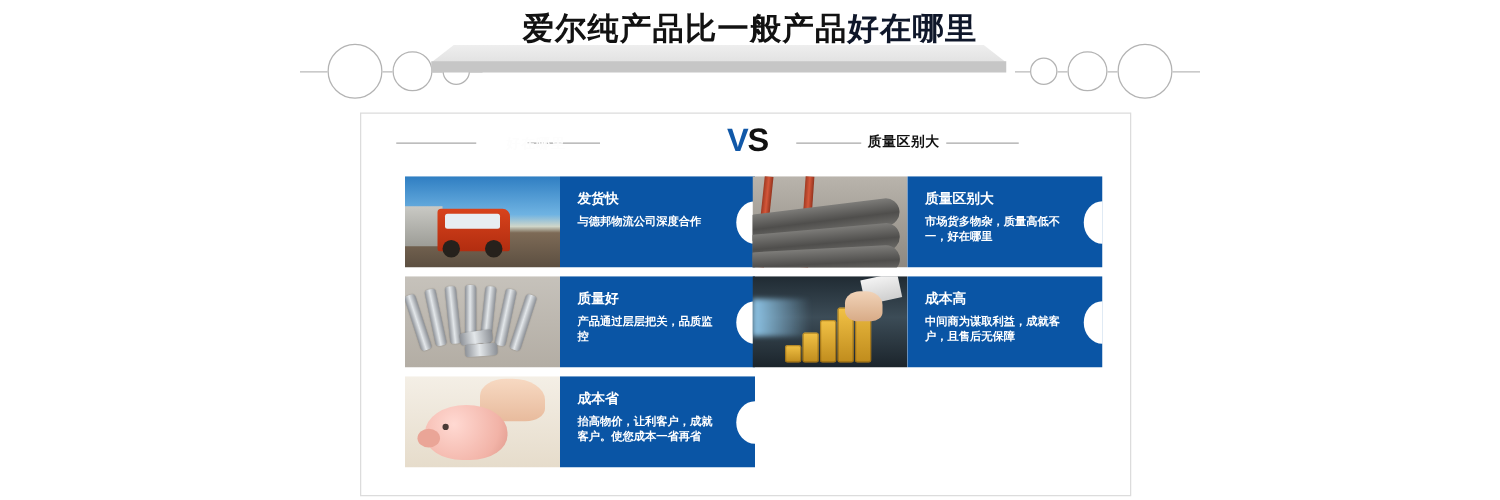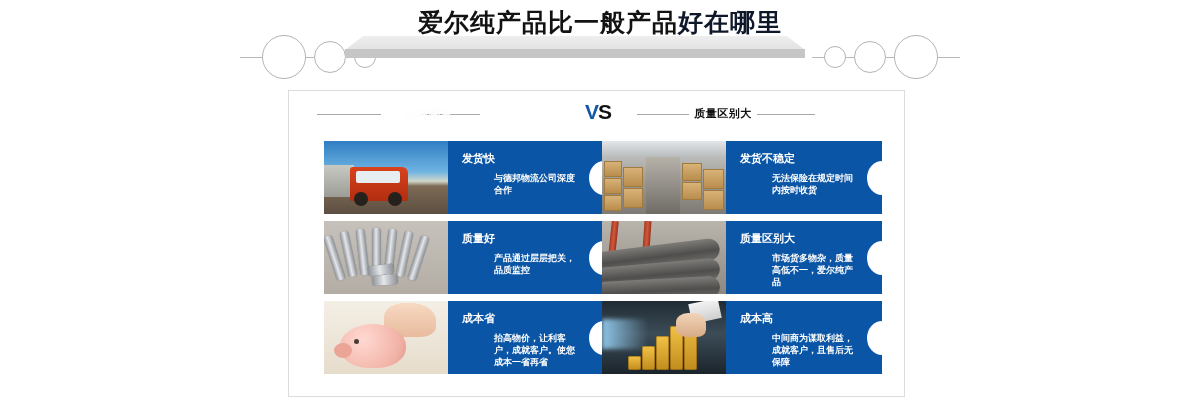--- a/index.html
+++ b/index.html
@@ -50,21 +50,21 @@
   
   #panel{
     position:absolute;left:288px;top:90px;width:617px;height:307px;
     border:1px solid #dcdcdc;background:#ffffff;box-sizing:border-box;
   }
 
   
   #vs-row{position:absolute;left:0;top:0;width:617px;height:48px;}
   #vs-badge{
     position:absolute;left:274px;top:2px;width:70px;
-    text-align:center;font-size:21px;font-weight:bold;line-height:38px;
+    text-align:center;font-size:26px;font-weight:bold;line-height:38px;
     font-family:"Liberation Sans",sans-serif;letter-spacing:-1px;
   }
   #vs-badge .v{color:#1158a8;}
   #vs-badge .s{color:#111111;}
 
   .vs-line{position:absolute;height:1px;background:#a8a8a8;top:23px;}
   #vs-line-l1{left:28px;width:64px;}
   #vs-line-l2{left:133px;width:58px;}
   #vs-line-r1{left:348px;width:52px;}
   #vs-line-r2{left:468px;width:58px;}
@@ -94,21 +94,21 @@
   }
   .card .body{
     flex:1 1 auto;background:#0a55a5;position:relative;
     padding:11px 26px 0 14px;box-sizing:border-box;color:#ffffff;
   }
   .card .body .ttl{
     font-size:11px;font-weight:bold;line-height:13px;margin-bottom:7px;
     white-space:nowrap;
   }
   .card .body .desc{
-    font-size:9px;line-height:12px;font-weight:bold;margin-left:32px;
+    font-size:9px;line-height:12px;font-weight:bold;
   }
   
   .card .notch{
     position:absolute;right:-15px;top:50%;transform:translateY(-50%);
     width:30px;height:34px;background:#ffffff;border-radius:50%;
   }
 
   
   .ph{position:absolute;inset:0;}
 
@@ -319,56 +319,34 @@
       <div class="body">
         <div class="ttl">成本省</div>
         <div class="desc">抬高物价，让利客户，成就客户。使您成本一省再省</div>
         <div class="notch"></div>
       </div>
     </div>
   </div>
 
   <div class="column" id="col-right">
 
-    <div class="card">
-      <div class="thumb">
-        <div class="ph ph-warehouse">
-          <div class="roof"></div>
-            <div class="aisle"></div>
-          <b style="left:2px;top:20px;width:18px;height:16px;"></b>
-          <b style="left:2px;top:37px;width:18px;height:16px;"></b>
-          <b style="left:2px;top:54px;width:18px;height:16px;"></b>
-          <b style="left:21px;top:26px;width:20px;height:20px;"></b>
-          <b style="left:21px;top:47px;width:20px;height:20px;"></b>
-          <b style="left:80px;top:22px;width:20px;height:18px;"></b>
-          <b style="left:80px;top:41px;width:20px;height:18px;"></b>
-          <b style="left:101px;top:28px;width:21px;height:20px;"></b>
-          <b style="left:101px;top:49px;width:21px;height:20px;"></b>
-        </div>
-      </div>
-      <div class="body">
-        <div class="ttl">发货不稳定</div>
-        <div class="desc">无法保险在规定时间内按时收货</div>
-        <div class="notch"></div>
-      </div>
-    </div>
 
     <div class="card">
       <div class="thumb">
         <div class="ph ph-pipes">
           <div class="post" style="left:6px;top:0;transform:rotate(6deg);"></div>
           <div class="post" style="left:40px;top:0;transform:rotate(4deg);"></div>
           <div class="pipe" style="left:-8px;top:24px;width:126px;transform:rotate(-7deg);"></div>
           <div class="pipe" style="left:-8px;top:42px;width:126px;transform:rotate(-5deg);"></div>
           <div class="pipe" style="left:-8px;top:58px;width:126px;transform:rotate(-3deg);"></div>
         </div>
       </div>
       <div class="body">
         <div class="ttl">质量区别大</div>
-        <div class="desc">市场货多物杂，质量高低不一，爱尔纯产品</div>
+        <div class="desc">市场货多物杂，质量高低不一，好在哪里</div>
         <div class="notch"></div>
       </div>
     </div>
 
     <div class="card">
       <div class="thumb">
         <div class="ph ph-coins">
           <div class="glow"></div>
           <div class="stk" style="left:26px;height:14px;"></div>
           <div class="stk" style="left:40px;height:24px;"></div>

